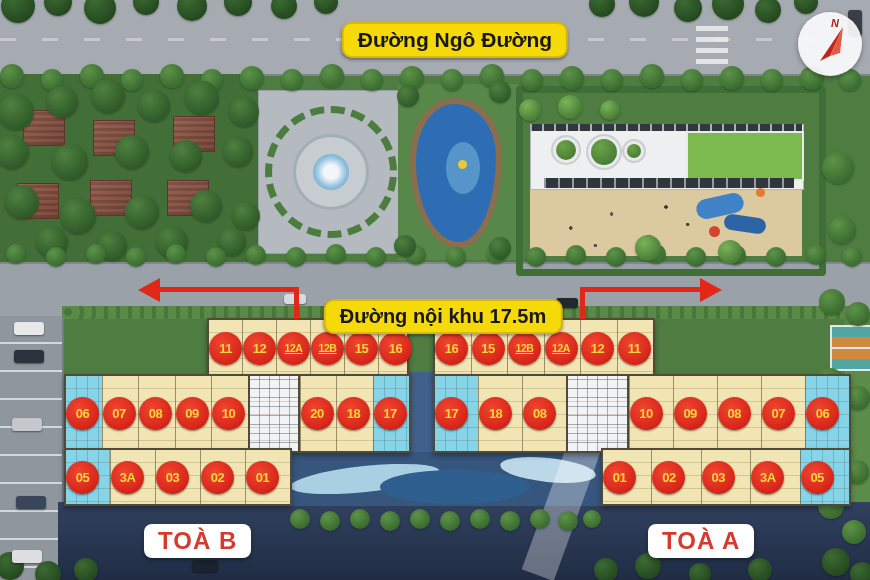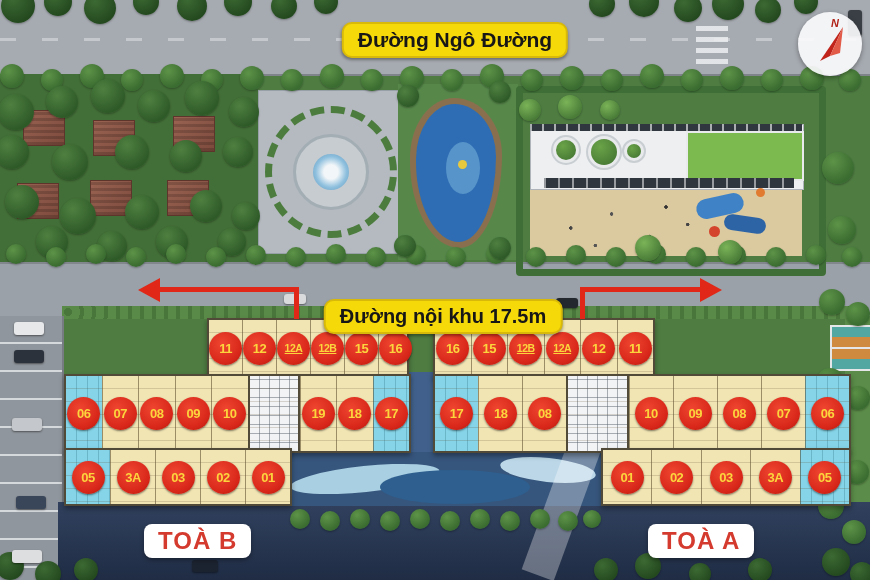--- a/index.html
+++ b/index.html
@@ -72,21 +72,21 @@
   .wave1{left:290px;top:466px;width:150px;height:26px;border-radius:50%;background:#a9cfe2;transform:rotate(-6deg);}
   .wave2{left:380px;top:470px;width:150px;height:34px;border-radius:50%;background:#2e5f8e;}
   .wave3{left:500px;top:458px;width:96px;height:24px;border-radius:50%;background:#bcd8e8;transform:rotate(6deg);}
   .streak{left:548px;top:420px;width:34px;height:160px;background:rgba(255,255,255,.32);transform:rotate(20deg);}
 
   
   .wing{position:absolute;background:var(--unit-cream,#f1e5b4);border:2px solid #514a39;
     box-shadow:0 3px 5px rgba(0,0,0,.35);display:flex;z-index:4;}
   .wing::after{content:"";position:absolute;left:0;top:0;right:0;bottom:0;pointer-events:none;
     background:repeating-linear-gradient(180deg,transparent 0 12px,rgba(90,70,40,.20) 12px 13px);}
-  .unit-cell{flex:1;display:flex;align-items:center;justify-content:center;border-left:1px solid rgba(70,55,25,.5);position:relative;}
+  .unit-cell{flex:1;display:flex;align-items:center;border-left:1px solid rgba(70,55,25,.5);position:relative;}
   .unit-cell:first-child{border-left:none;}
   .unit-cell.blue{background:var(--unit-corner-blue,#85d4e7);
     background-image:repeating-linear-gradient(90deg,transparent 0 10px,rgba(30,90,110,.25) 10px 11px);}
   .unit-cell.core{flex:1.35;background:#f2f3f4;
     background-image:repeating-linear-gradient(0deg,transparent 0 8px,rgba(90,100,110,.5) 8px 9px),
       repeating-linear-gradient(90deg,transparent 0 9px,rgba(90,100,110,.5) 9px 10px);
     border-left:2px solid #514a39;border-right:2px solid #514a39;}
   .unit-circle{width:33px;height:33px;border-radius:50%;z-index:2;
     background:radial-gradient(circle at 40% 35%,#ef4630,var(--unit-circle-red,#d8271a) 65%,#a81608);
     color:var(--unit-circle-text,#fcd53d);font-weight:bold;font-size:13px;line-height:33px;text-align:center;
@@ -356,21 +356,21 @@
         <div class="unit-circle">08</div>
       </div>
       <div class="unit-cell">
         <div class="unit-circle">09</div>
       </div>
       <div class="unit-cell">
         <div class="unit-circle">10</div>
       </div>
       <div class="unit-cell core"></div>
       <div class="unit-cell">
-        <div class="unit-circle">19</div>
+        <div class="unit-circle">20</div>
       </div>
       <div class="unit-cell">
         <div class="unit-circle">18</div>
       </div>
       <div class="unit-cell blue">
         <div class="unit-circle">17</div>
       </div>
     </div>
   <div class="wing" id="wing-b-bot">
       <div class="unit-cell blue">

